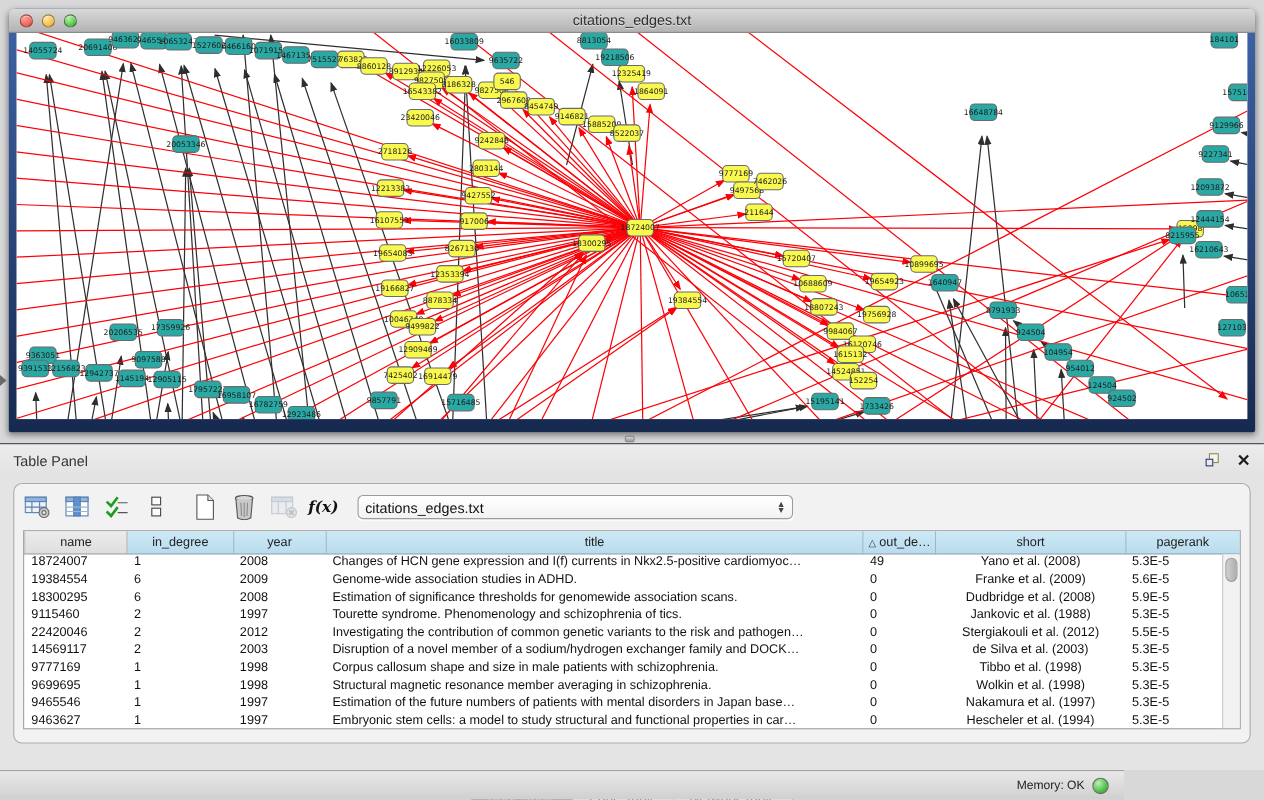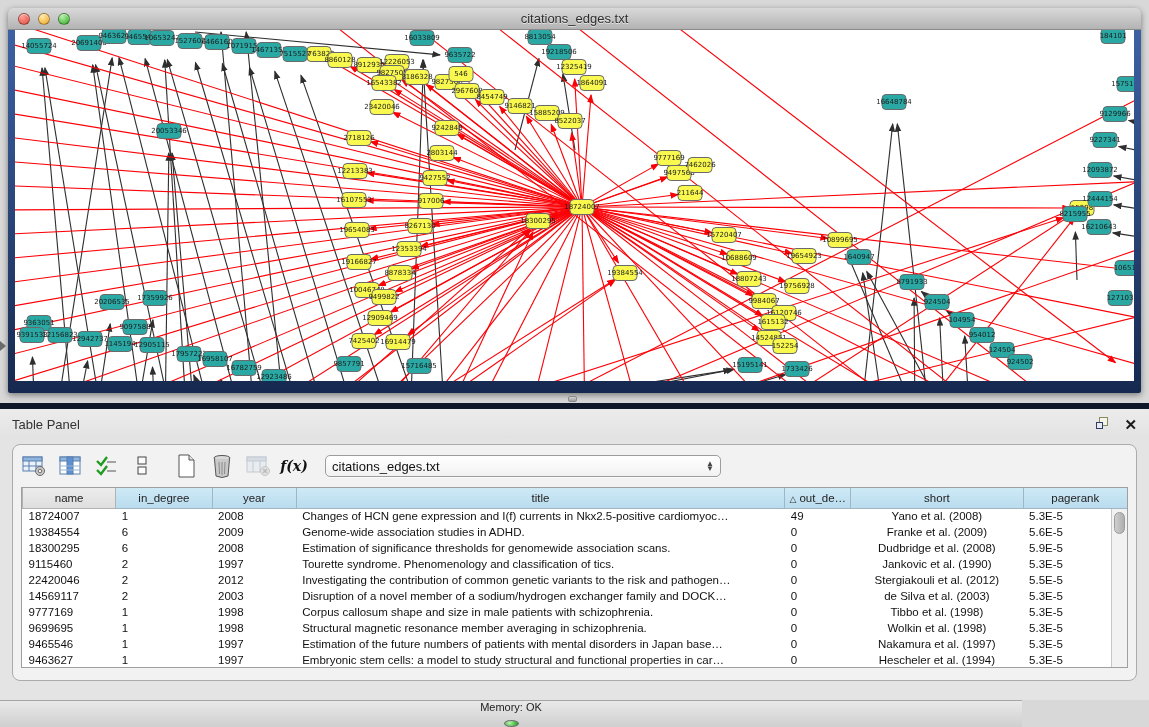--- a/index.html
+++ b/index.html
@@ -27,21 +27,21 @@
   .canvas-frame svg { display:block; }
 
   
   .grip { position:absolute; left:568px; top:396px; width:9px; height:6px;
     background:linear-gradient(#cfcfcf,#9f9f9f); border:1px solid #8a8a8a; border-radius:2px; }
   .edge-flag { position:absolute; left:0; top:341px; width:0; height:0;
     border-top:5px solid transparent; border-bottom:5px solid transparent; border-left:6px solid #6b6b6b; }
 
   
   .table-panel { position:absolute; left:0; top:403px; width:1149px; height:297px;
-    background:#e4e4e4; border-top:6px solid #0f172a; }
+    background:#e4e4e4; border-top:1px solid #0f172a; }
   .panel-header { height:30px; display:flex; align-items:center; padding:0 12px;
     background:linear-gradient(#ececec,#e2e2e2); }
   .panel-title { font-size:13px; color:#333; }
   .panel-header .spacer { flex:1; }
   .float-icon { width:14px; height:14px; position:relative; margin-right:14px; cursor:pointer; }
   .float-icon .sq1 { position:absolute; left:3px; top:0; width:9px; height:9px; border:1px solid #8b8b55; background:#f4f4ec; }
   .float-icon .sq2 { position:absolute; left:0; top:5px; width:7px; height:7px; border:1px solid #2c3e66; background:#e8eaf0; }
   .close-x { font-size:15px; font-weight:bold; color:#1a1a1a; cursor:pointer; line-height:1; }
 
   .panel-body { position:absolute; left:12px; top:35px; width:1125px; height:237px;
@@ -72,21 +72,21 @@
   .seg { display:flex; border:1px solid #979797; border-radius:5px; overflow:hidden;
     box-shadow:0 1px 0 rgba(255,255,255,.7); }
   .seg .tab { padding:3px 14px; font-size:12.5px; color:#222;
     background:linear-gradient(#fdfdfd,#e9e9e9); border-right:1px solid #a5a5a5; cursor:pointer; }
   .seg .tab:last-child { border-right:none; }
   .seg .tab.active { background:linear-gradient(#8d8d8d,#707070); color:#f3f3f3; text-shadow:0 -1px 0 rgba(0,0,0,.3); }
 
   
   .statusbar { position:absolute; left:0; top:700px; width:1022px; height:27px;
     background:linear-gradient(#e9e9e9,#cfcfcf); border-top:1px solid #a5a5a5;
-    display:flex; align-items:center; justify-content:flex-end; padding:0 14px; gap:7px;flex-direction:column; }
+    display:flex; align-items:center; justify-content:flex-end; padding:0 14px; gap:7px; }
   .mem-label { font-size:11px; color:#222; }
   .mem-orb { width:15px; height:15px; border-radius:50%; border:1px solid #6d6d6d; cursor:pointer;
     background:radial-gradient(circle at 35% 30%, #b9f2b0, #4fc24a 60%, #2e8f2d); }
 </style>
 </head>
 <body>
 
 <div class="net-window">
   <div class="titlebar">
     <div class="traffic">
@@ -813,23 +813,23 @@
               <td style="text-align: left;">2008</td>
               <td style="text-align: left;">Estimation of significance thresholds for genomewide association scans.</td>
               <td style="text-align: left;">0</td>
               <td style="text-align: center;">Dudbridge et al. (2008)</td>
               <td style="text-align: left;">5.9E-5</td>
             </tr>
             <tr>
               <td style="text-align: left;">9115460</td>
               <td style="text-align: left;">2</td>
               <td style="text-align: left;">1997</td>
-              <td style="text-align: left;">Tourette syndrome. Phenomenology and classification of tics.</td>
+              <td style="text-align: left;">Tourette syndrome. Phenomenology and schizophrenia of tics.</td>
               <td style="text-align: left;">0</td>
-              <td style="text-align: center;">Jankovic et al. (1990)</td>
+              <td style="text-align: center;">Jankovic et al. (1988)</td>
               <td style="text-align: left;">5.3E-5</td>
             </tr>
             <tr>
               <td style="text-align: left;">22420046</td>
               <td style="text-align: left;">2</td>
               <td style="text-align: left;">2012</td>
               <td style="text-align: left;">Investigating the contribution of common genetic variants to the risk and pathogen…</td>
               <td style="text-align: left;">0</td>
               <td style="text-align: center;">Stergiakouli et al. (2012)</td>
               <td style="text-align: left;">5.5E-5</td>

